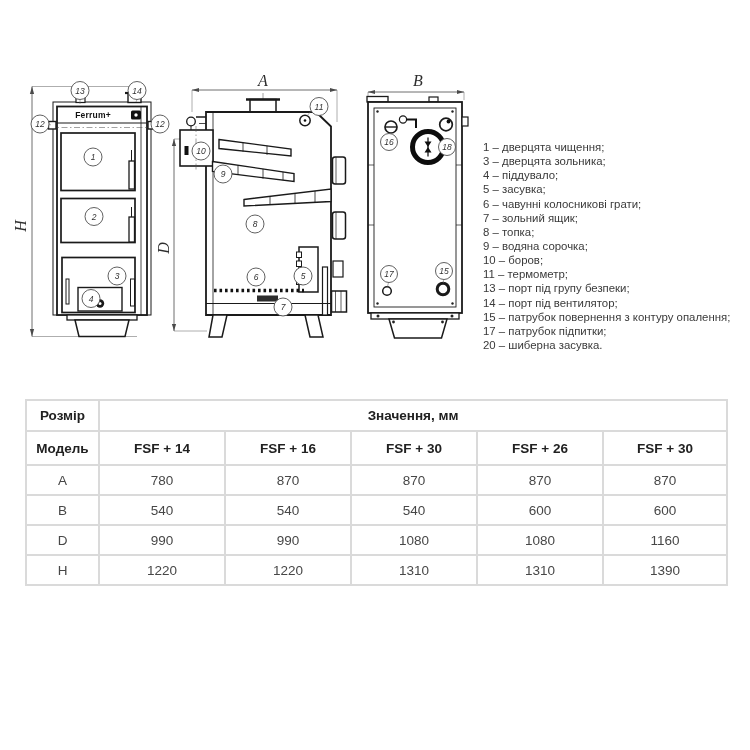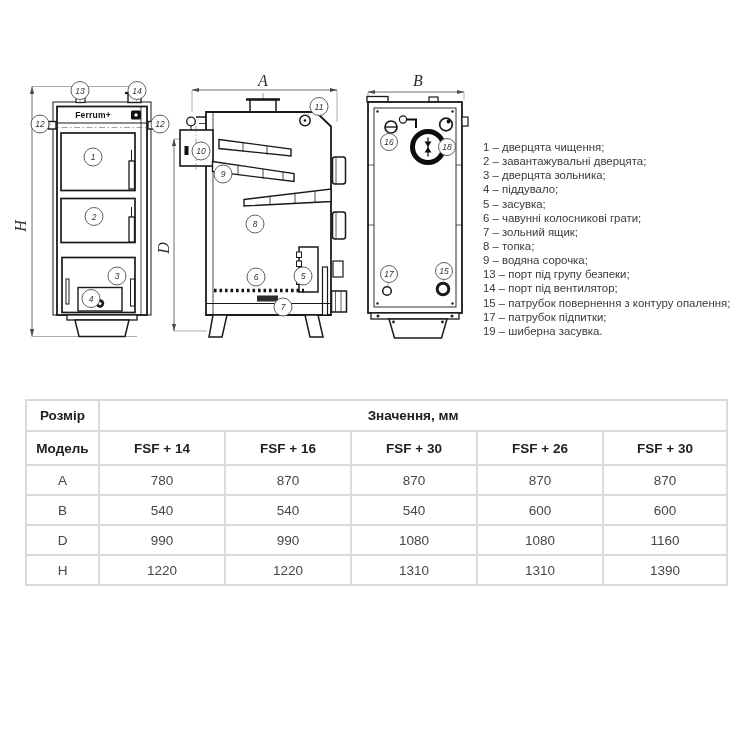--- a/index.html
+++ b/index.html
@@ -293,33 +293,34 @@
       <g>
         <line class="ext" x1="443.7" y1="279.5" x2="443.3" y2="283"></line>
         <circle class="co" cx="444" cy="271" r="8.5"></circle>
         <text class="cotxt" x="444" y="274">15</text>
       </g>
     </g>
   </svg>
 
   <div class="legend">
     <div>1 – дверцята чищення;</div>
-    <div>2 – завантажувальні дверцята;</div>
     <div>3 – дверцята зольника;</div>
     <div>4 – піддувало;</div>
     <div>5 – засувка;</div>
     <div>6 – чавунні колосникові грати;</div>
     <div>7 – зольний ящик;</div>
     <div>8 – топка;</div>
     <div>9 – водяна сорочка;</div>
+    <div>10 – боров;</div>
+    <div>11 – термометр;</div>
     <div>13 – порт під групу безпеки;</div>
     <div>14 – порт під вентилятор;</div>
     <div>15 – патрубок повернення з контуру опалення;</div>
     <div>17 – патрубок підпитки;</div>
-    <div>19 – шиберна засувка.</div>
+    <div>20 – шиберна засувка.</div>
   </div>
 
   <div class="tablewrap">
     <table>
       <colgroup>
         <col style="width:73px">
           <col style="width:126px">
           <col style="width:126px">
         <col style="width:126px">
           <col style="width:126px">

